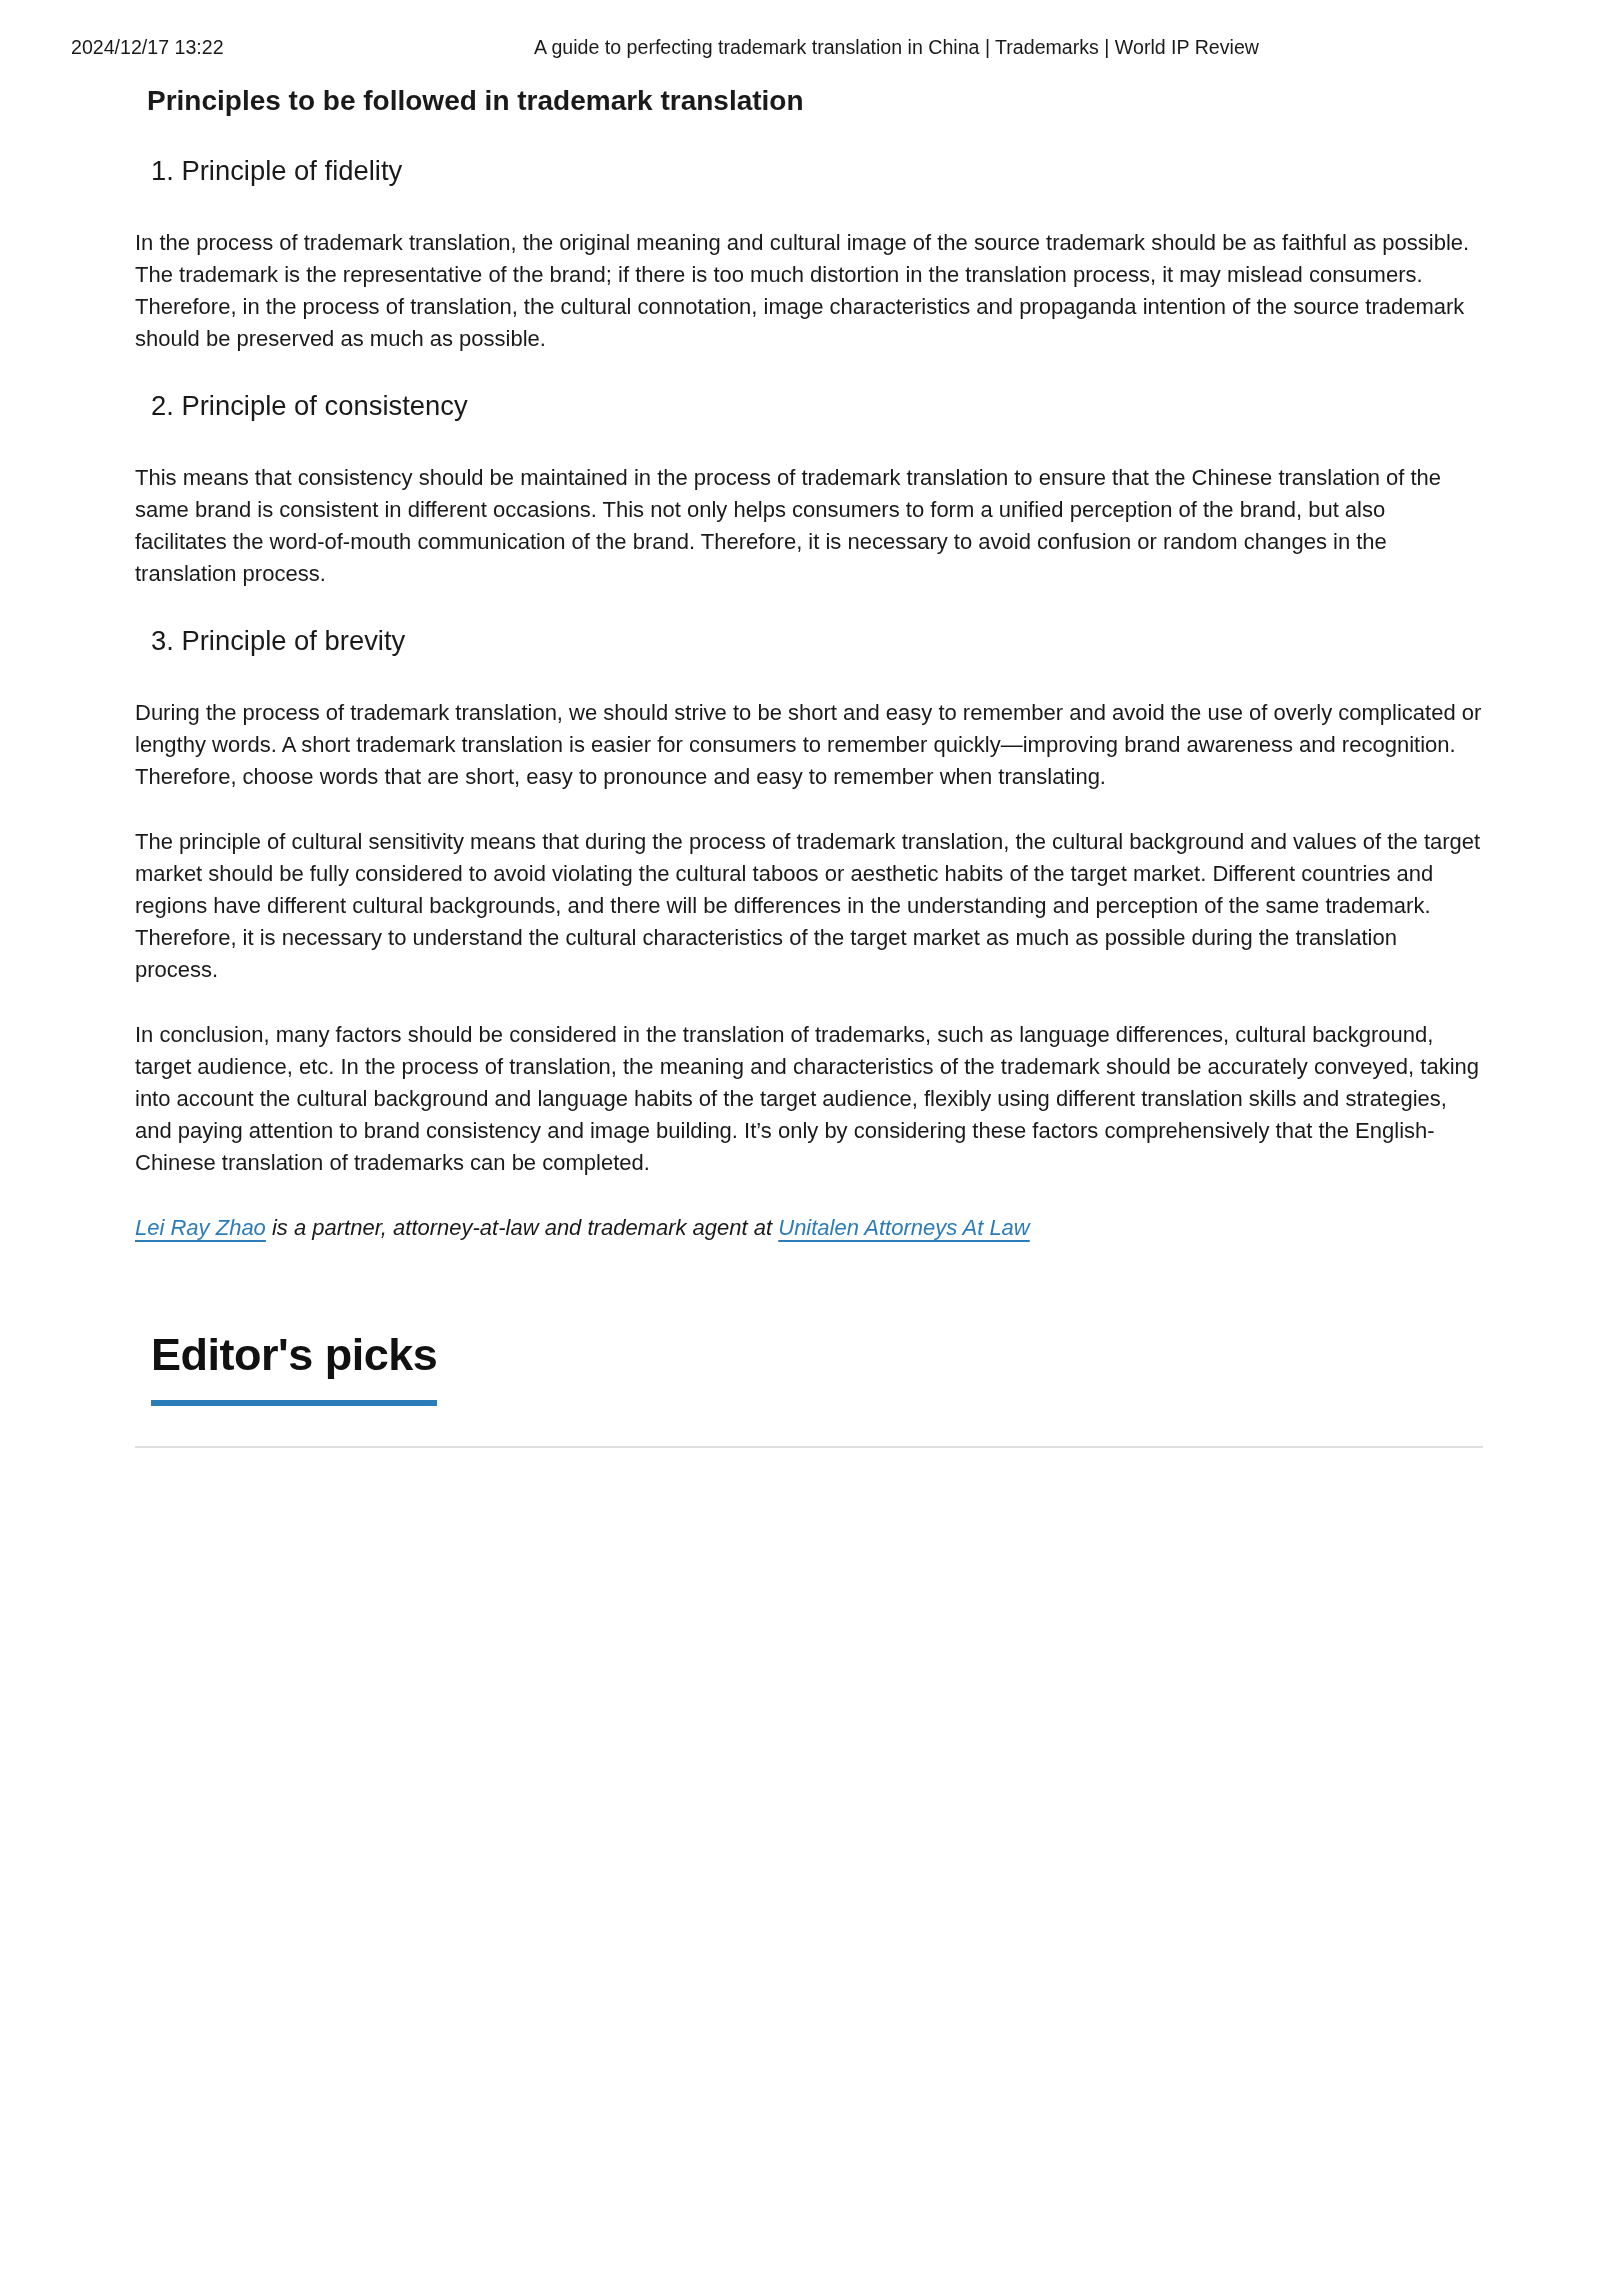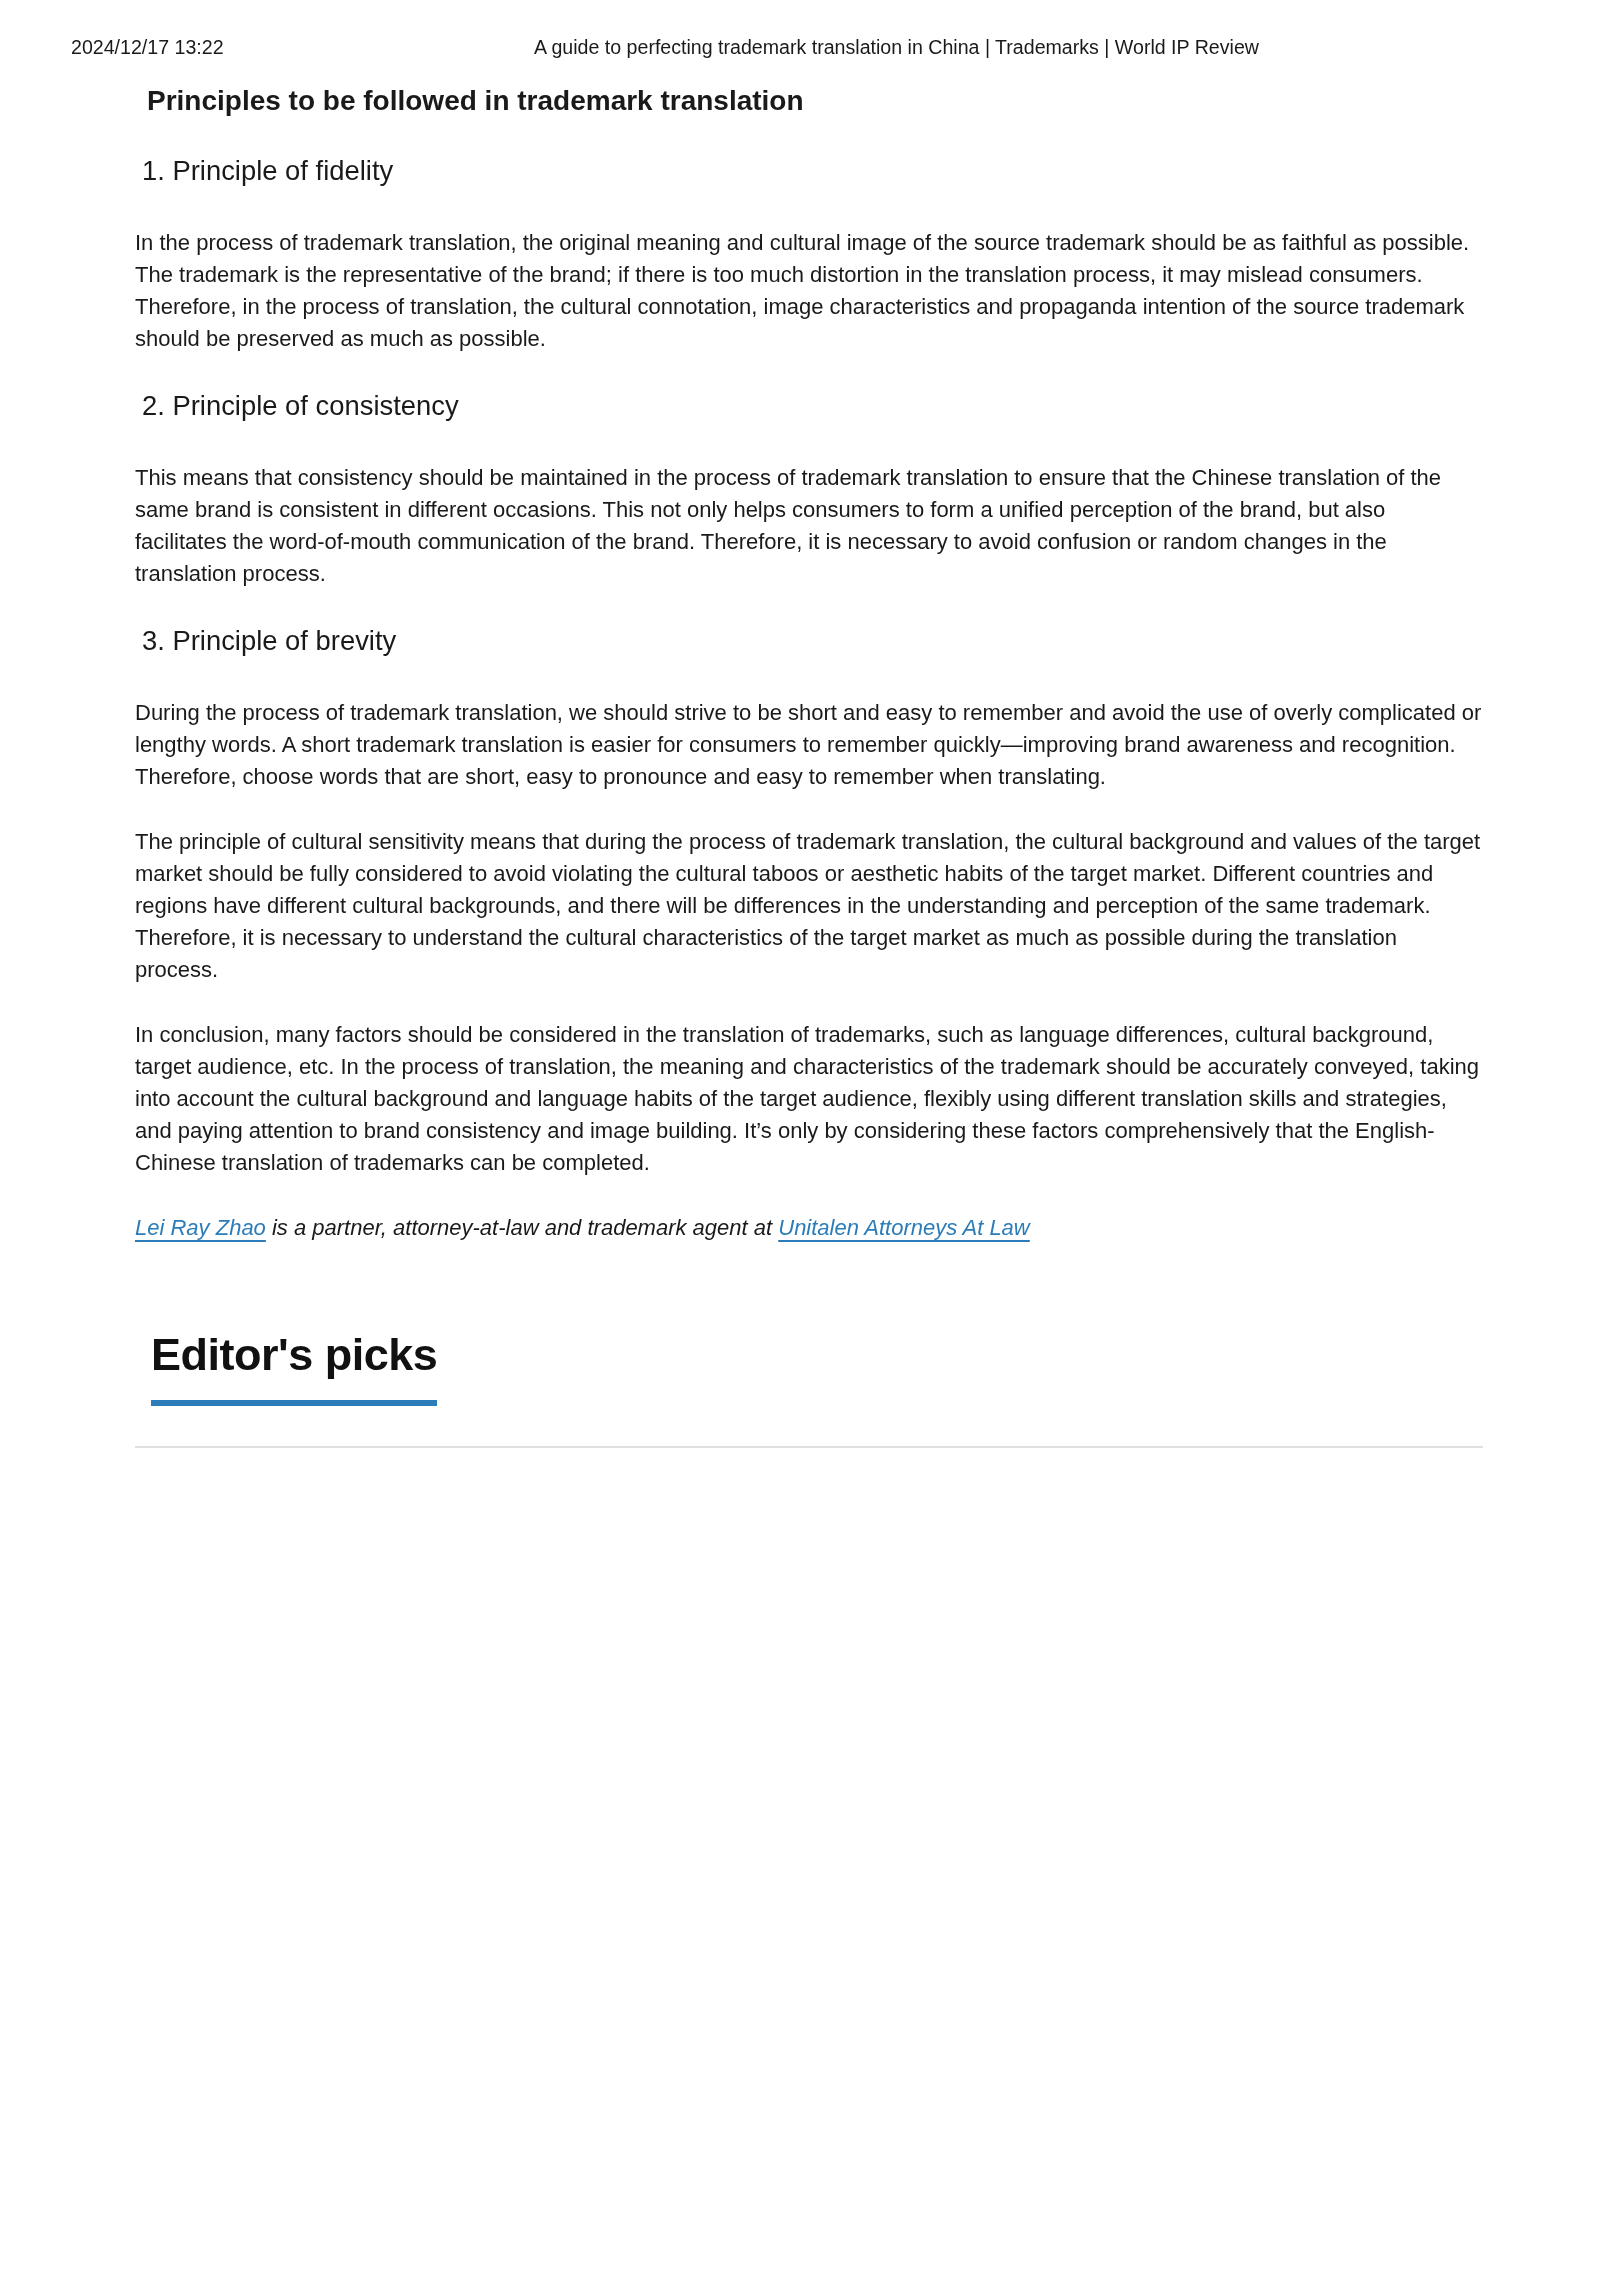--- a/index.html
+++ b/index.html
@@ -37,21 +37,21 @@
   
   .content{
     position:absolute;left:135px;top:82px;width:1348px;
   }
   .content h3{
     font-size:28px;line-height:37px;font-weight:700;color:var(--text);
     margin:0 0 34px 12px;
   }
   .content h4{
     font-size:27.4px;line-height:35px;font-weight:400;color:var(--text);
-    margin:0 0 39px 7px;
+    margin:0 0 39px 16px;
   }
   .content p{
     font-size:22px;line-height:32px;font-weight:400;color:var(--text);
     margin:0 0 33px 0;
   }
   .byline{
     font-style:italic;
     margin:0 0 69px 0 !important;
   }
   .byline a{

